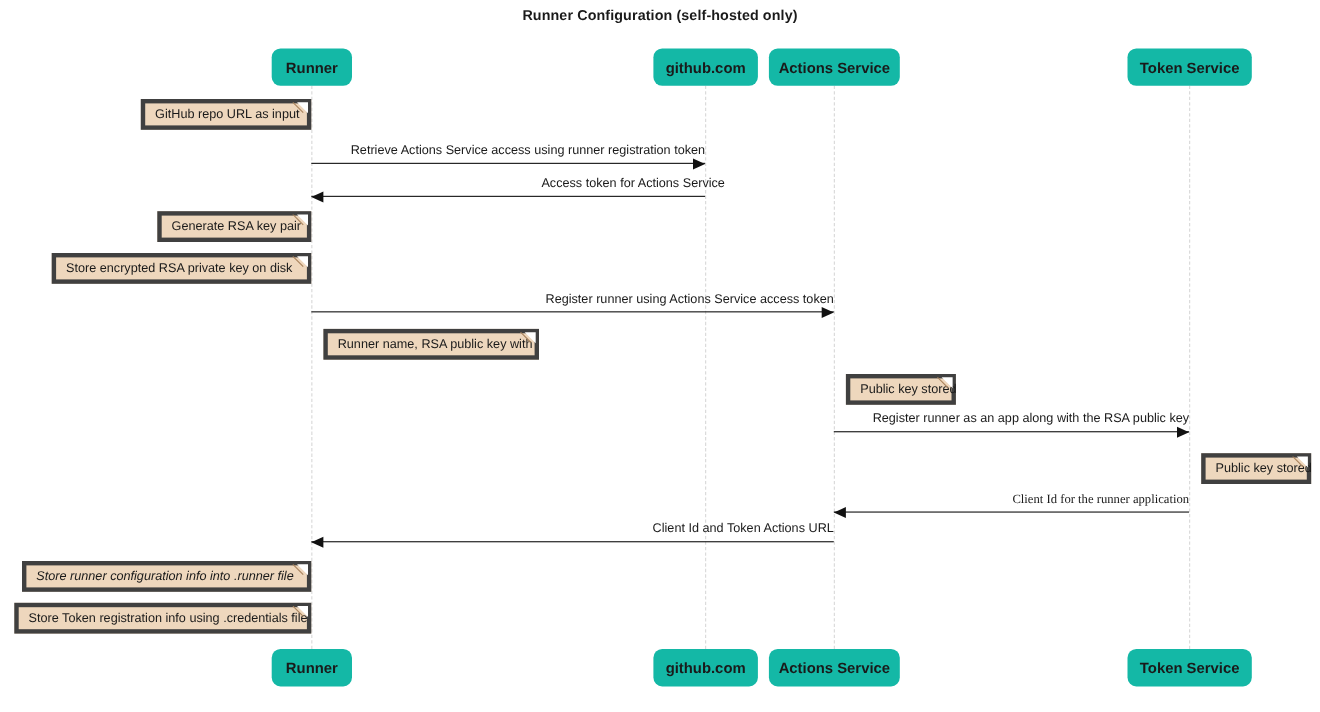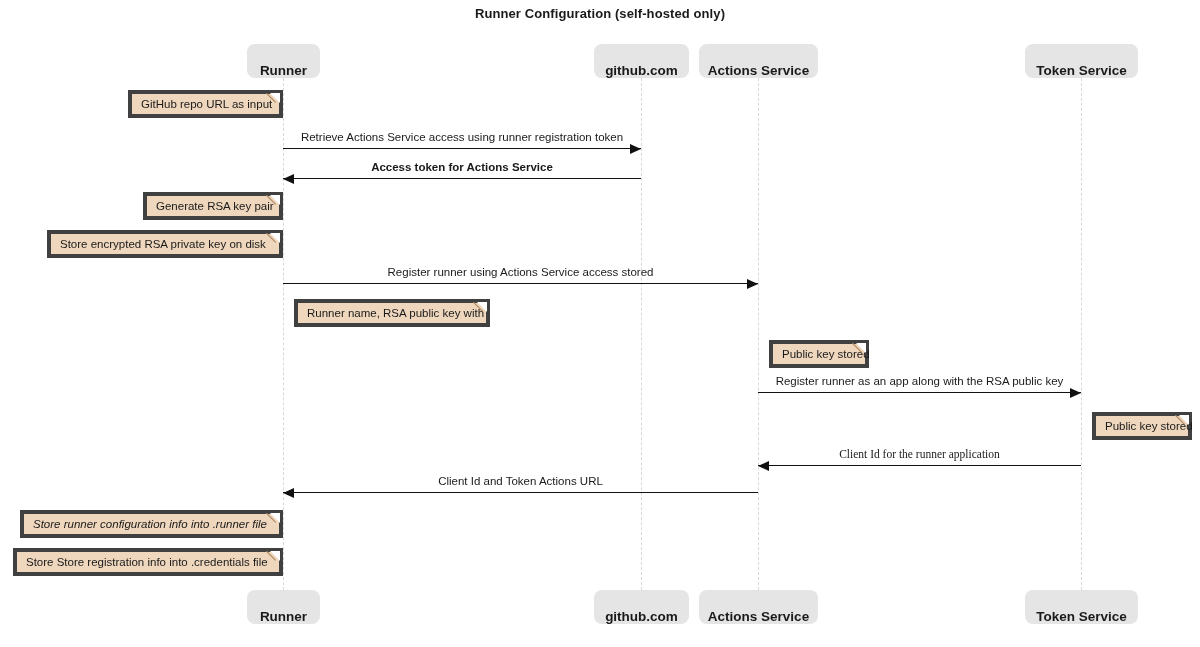--- a/index.html
+++ b/index.html
@@ -33,24 +33,24 @@
     letter-spacing: 0.1px;
   }
   .lifeline {
     position: absolute;
     width: 0;
     border-left: 1px dashed #d8d8d8;
   }
   .participant {
     position: absolute;
     height: 34px;
-    background: #e5e5e5;
+    background: #14b8a6;
     border-radius: 8px;
     display: flex;
-    align-items: flex-end;
+    align-items: center;
     justify-content: center;
     color: #1a1a1a;
     font-size: 13.5px;
     font-weight: bold;
     white-space: nowrap;
     box-sizing: border-box;
   }
   .msg-line {
     position: absolute;
     height: 0;
@@ -67,21 +67,21 @@
     border-left: 11px solid #111111;
   }
   .arrowhead.left {
     border-right: 11px solid #111111;
   }
   .msg-label {
     position: absolute;
     font-size: 11.5px;
     color: #1a1a1a;
     white-space: nowrap;
-    text-align: center;
+    text-align: right;
   }
   .note {
     position: absolute;
     background: #eed7bd;
     border: 4px solid #404040;
     box-sizing: border-box;
     font-size: 11.5px;
     color: #1a1a1a;
     display: flex;
     align-items: center;
@@ -149,24 +149,24 @@
       <span>Actions Service</span>
     </div>
     <div class="participant" style="left: 1025px; width: 113px; top: 590px;">
       <span>Token Service</span>
     </div>
     <div class="msg-line" style="left: 283px; width: 358px; top: 148px;"></div>
     <div class="arrowhead right" style="top: 144px; left: 630px;"></div>
     <div class="msg-label" style="left: 283px; width: 358px; top: 131px;">Retrieve Actions Service access using runner registration token</div>
     <div class="msg-line" style="left: 283px; width: 358px; top: 178px;"></div>
     <div class="arrowhead left" style="top: 174px; left: 283px;"></div>
-    <div class="msg-label" style="left: 283px; width: 358px; top: 161px; font-weight: bold;">Access token for Actions Service</div>
+    <div class="msg-label" style="left: 301px; width: 358px; top: 161px;">Access token for Actions Service</div>
     <div class="msg-line" style="left: 283px; width: 475px; top: 283px;"></div>
     <div class="arrowhead right" style="top: 279px; left: 747px;"></div>
-    <div class="msg-label" style="left: 283px; width: 475px; top: 266px;">Register runner using Actions Service access stored</div>
+    <div class="msg-label" style="left: 283px; width: 475px; top: 266px;">Register runner using Actions Service access token</div>
     <div class="msg-line" style="left: 758px; width: 323px; top: 392px;"></div>
     <div class="arrowhead right" style="top: 388px; left: 1070px;"></div>
     <div class="msg-label" style="left: 758px; width: 323px; top: 375px;">Register runner as an app along with the RSA public key</div>
     <div class="msg-line" style="left: 758px; width: 323px; top: 465px;"></div>
     <div class="arrowhead left" style="top: 461px; left: 758px;"></div>
     <div class="msg-label" style="left: 758px; width: 323px; top: 448px; font-family: Liberation Serif, serif;">Client Id for the runner application</div>
     <div class="msg-line" style="left: 283px; width: 475px; top: 492px;"></div>
     <div class="arrowhead left" style="top: 488px; left: 283px;"></div>
     <div class="msg-label" style="left: 283px; width: 475px; top: 475px;">Client Id and Token Actions URL</div>
     <div class="note" style="left: 128px; top: 90px; width: 155px;">
@@ -198,17 +198,17 @@
       <span>Public key stored</span>
       <span class="fold"></span>
       <span class="fold-edge"></span>
     </div>
     <div class="note" style="left: 20px; top: 510px; width: 263px; font-style: italic;">
       <span>Store runner configuration info into .runner file</span>
       <span class="fold"></span>
       <span class="fold-edge"></span>
     </div>
     <div class="note" style="left: 13px; top: 548px; width: 270px;">
-      <span>Store Store registration info into .credentials file</span>
+      <span>Store Token registration info using .credentials file</span>
       <span class="fold"></span>
       <span class="fold-edge"></span>
     </div>
   </div>
 
 </body></html>

